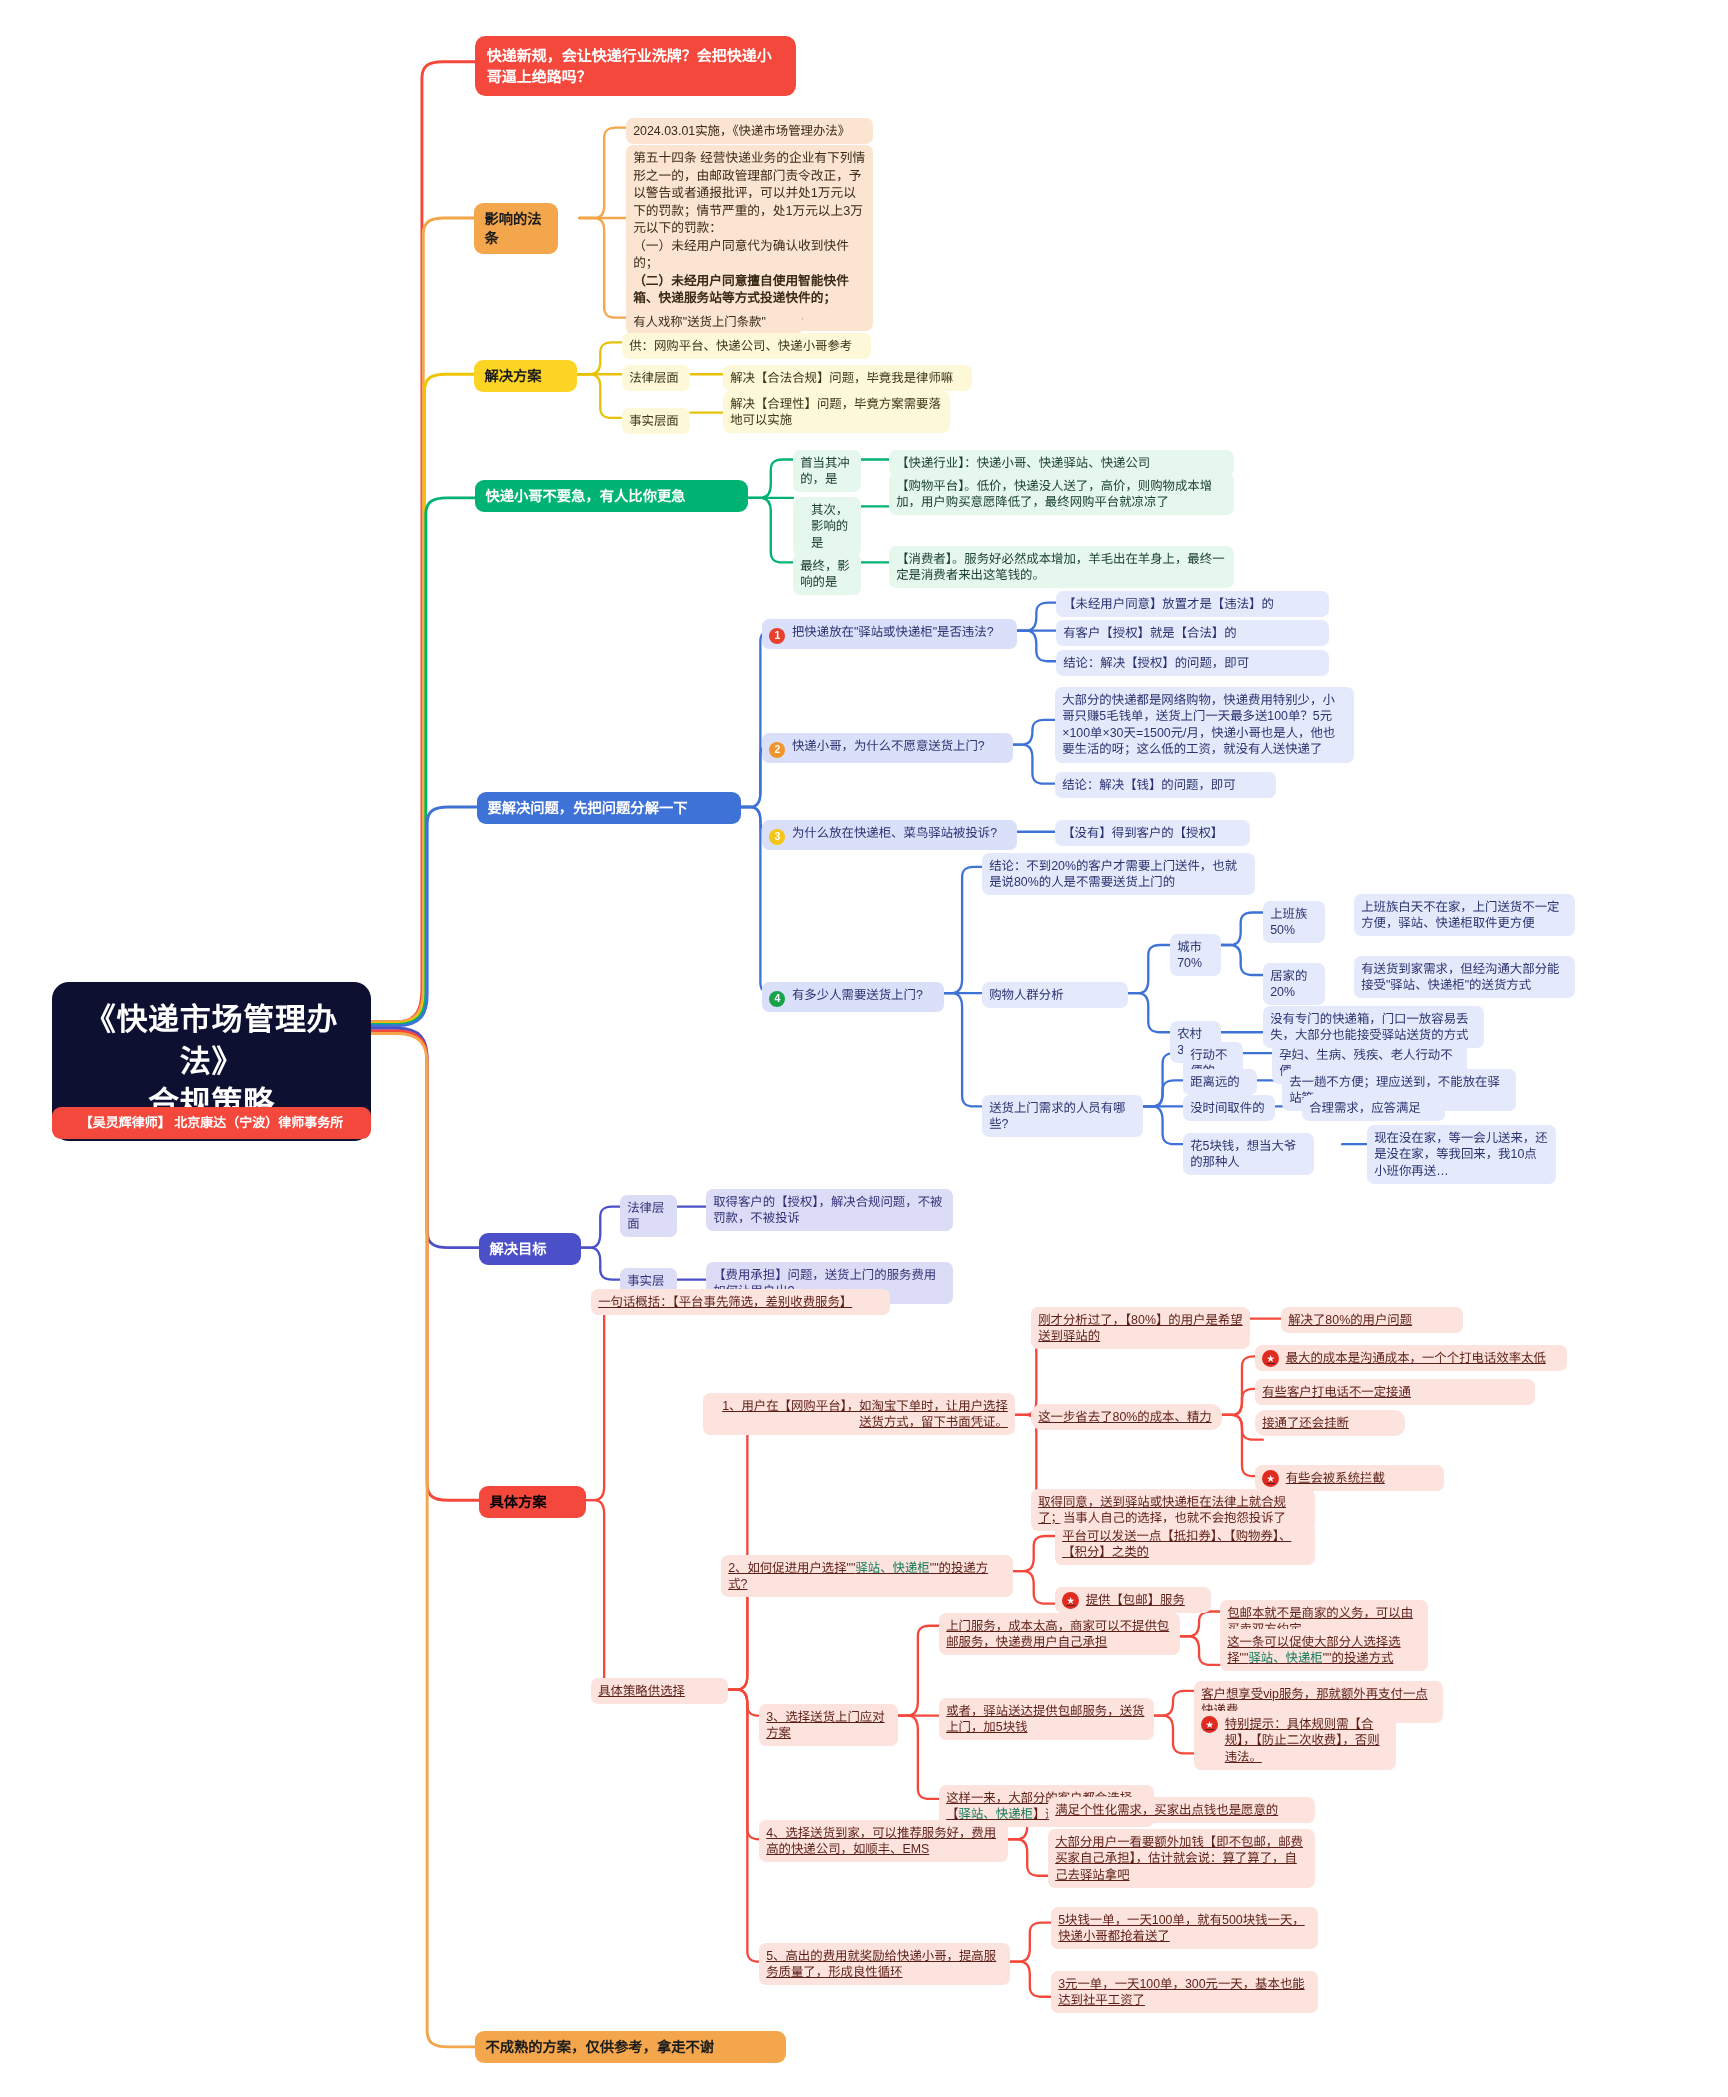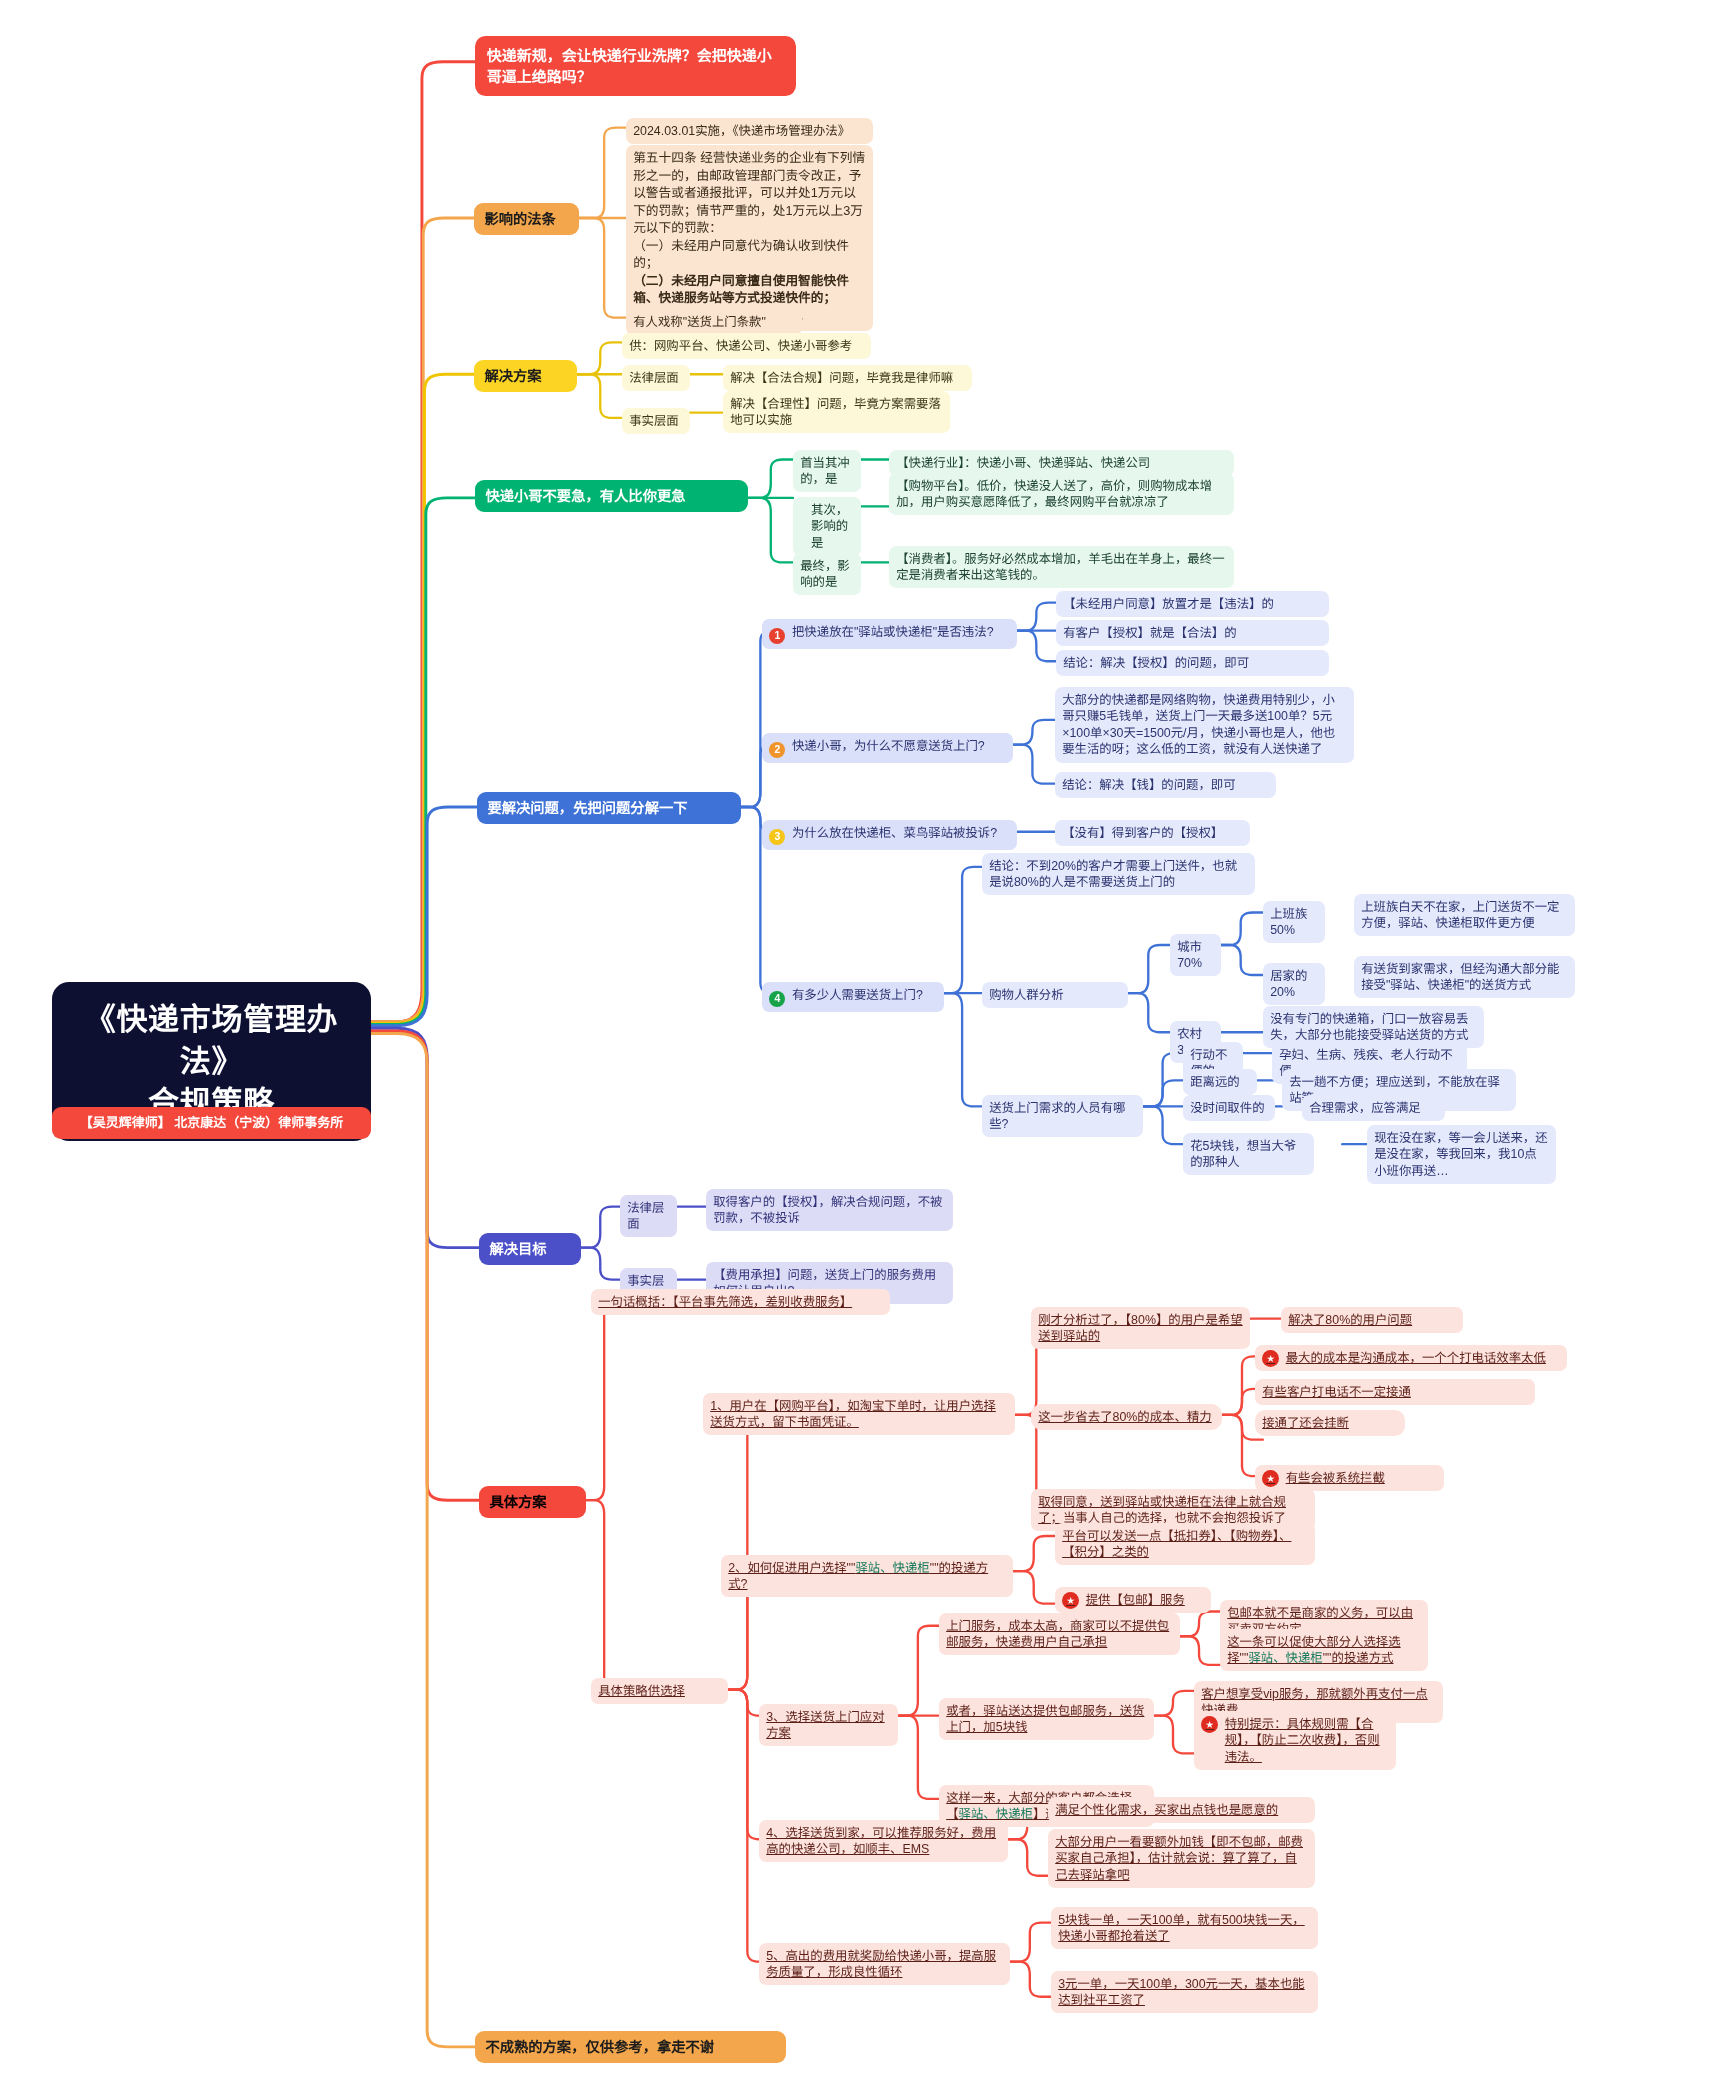--- a/index.html
+++ b/index.html
@@ -196,21 +196,21 @@
 </svg>
 
 <div class="node root" style="left:52px;top:982px;width:319px;">
   <span class="txt">《快递市场管理办法》</span>
   <span class="txt">合规策略</span>
 </div>
 <div class="node subtitle" style="left:52px;top:1107px;width:319px;">【吴灵辉律师】 北京康达（宁波）律师事务所</div>
 
 <div class="node head red" style="left:475px;top:36px;width:321px;">快递新规，会让快递行业洗牌？会把快递小哥逼上绝路吗？</div>
 
-<div class="node head org" style="left:474px;top:203px;width:105px;">影响的法条</div>
+<div class="node head org" style="left:474px;top:203px;width:84px;">影响的法条</div>
 <div class="node leaf l-orange" style="left:626px;top:118px;width:247px;">2024.03.01实施，《快递市场管理办法》</div>
 <div class="node lawbox" style="left:626px;top:145px;width:247px;">
   <div>第五十四条 经营快递业务的企业有下列情形之一的，由邮政管理部门责令改正，予以警告或者通报批评，可以并处1万元以下的罚款；情节严重的，处1万元以上3万元以下的罚款：</div>
   <div>（一）未经用户同意代为确认收到快件的；</div>
   <div class="bold">（二）未经用户同意擅自使用智能快件箱、快递服务站等方式投递快件的；</div>
   <div>（三）抛扔快件、踩踏快件的。</div>
 </div>
 <div class="node leaf l-orange" style="left:626px;top:309px;width:176px;">有人戏称"送货上门条款"</div>
 
 <div class="node head yellow" style="left:474px;top:360px;width:103px;">解决方案</div>
@@ -274,21 +274,21 @@
 <div class="node head indigo" style="left:479px;top:1233px;width:102px;">解决目标</div>
 <div class="node leaf l-indigo" style="left:620px;top:1195px;width:57px;">法律层面</div>
 <div class="node leaf l-indigo" style="left:706px;top:1189px;width:247px;">取得客户的【授权】，解决合规问题，不被罚款，不被投诉</div>
 <div class="node leaf l-indigo" style="left:620px;top:1268px;width:57px;">事实层面</div>
 <div class="node leaf l-indigo" style="left:706px;top:1262px;width:247px;">【费用承担】问题，送货上门的服务费用如何让用户出?</div>
 
 <div class="node head red2" style="left:479px;top:1486px;width:107px;">具体方案</div>
 <div class="node leaf l-redp" style="left:591px;top:1289px;width:299px;">一句话概括：【平台事先筛选，差别收费服务】</div>
 <div class="node leaf l-redp" style="left:591px;top:1678px;width:137px;">具体策略供选择</div>
 
-<div class="node leaf l-redp" style="left:703px;top:1393px;width:312px;">1、用户在【网购平台】，如淘宝下单时，让用户选择送货方式，留下书面凭证。</div>
+<div class="node leaf l-redp" style="left:703px;top:1393px;width:312px;text-align:right;">1、用户在【网购平台】，如淘宝下单时，让用户选择送货方式，留下书面凭证。</div>
 <div class="node leaf l-redp" style="left:1031px;top:1307px;width:219px;">刚才分析过了，【80%】的用户是希望送到驿站的</div>
 <div class="node leaf l-redp" style="left:1281px;top:1307px;width:182px;">解决了80%的用户问题</div>
 <div class="node leaf l-redp" style="left:1031px;top:1404px;width:191px;border-radius:11px;">这一步省去了80%的成本、精力</div>
 
 <div class="node leaf l-redp starrow" style="left:1255px;top:1345px;width:312px;">
   <span class="star">★</span>
   <span>最大的成本是沟通成本，一个个打电话效率太低</span>
 </div>
 <div class="node leaf l-redp" style="left:1255px;top:1379px;width:280px;">有些客户打电话不一定接通</div>
 <div class="node leaf l-redp" style="left:1255px;top:1410px;width:150px;border-radius:10px;">接通了还会挂断</div>

